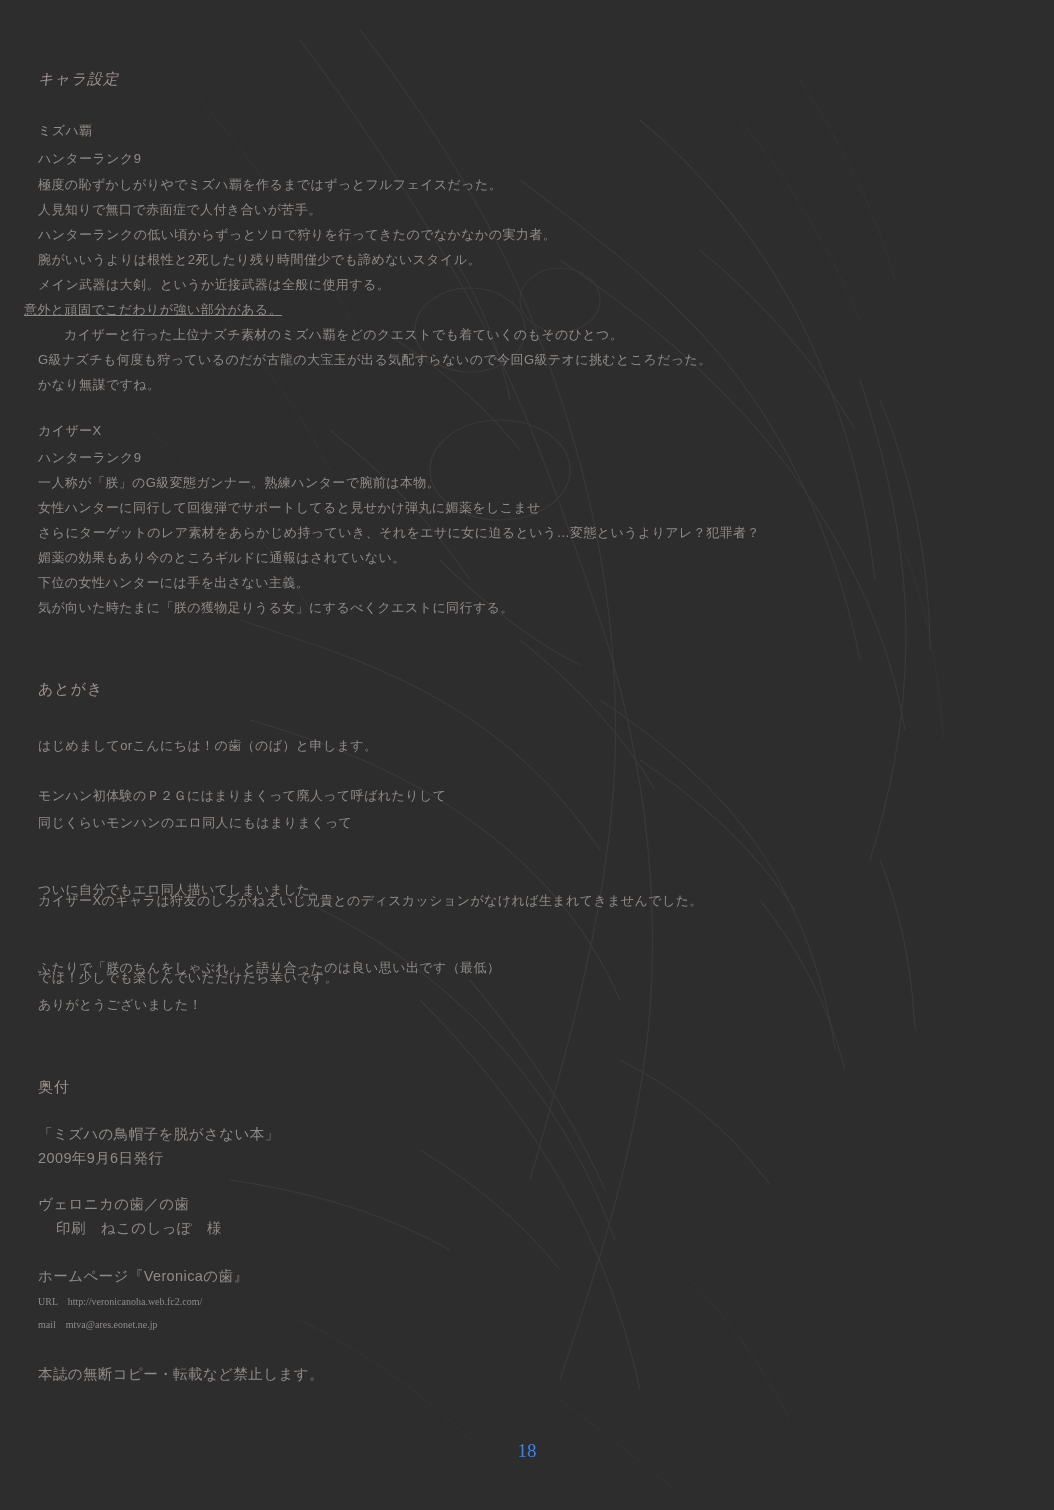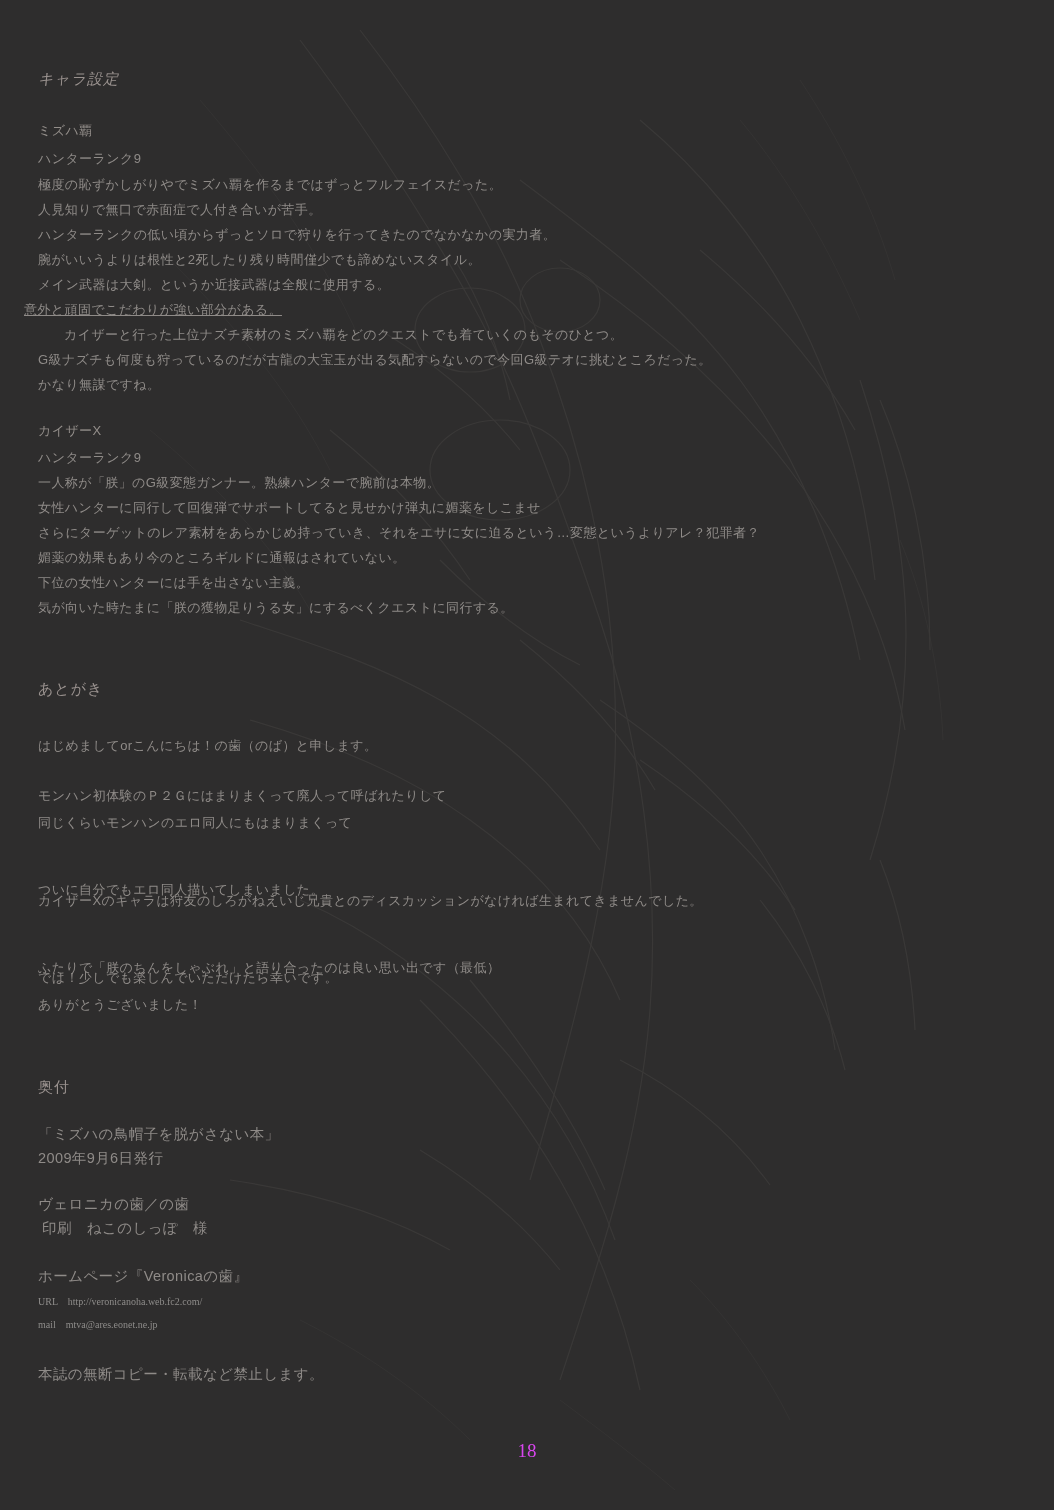--- a/index.html
+++ b/index.html
@@ -59,21 +59,21 @@
     line-height: 23px;
   }
   .pagenum {
     position: absolute;
     left: 0;
     right: 0;
     top: 1440px;
     text-align: center;
     font-family: "Liberation Serif", serif;
     font-size: 19px;
-    color: #d946ef;
+    color: #3b82f6;
   }
 </style>
 </head>
 <body>
 
 <div class="page">
 
   <div class="bg-art">
     <svg viewBox="0 0 1054 1510" preserveAspectRatio="none" xmlns="http://www.w3.org/2000/svg">
       <g stroke="#4a4846" stroke-width="1.2" fill="none" opacity="0.85">
@@ -158,21 +158,21 @@
 
     <div class="block line" style="left:38px; top:965px;">では！少しでも楽しんでいただけたら幸いです。</div>
     <div class="block line" style="left:38px; top:992px;">ありがとうございました！</div>
 
     <div class="block heading" style="left:38px; top:1078px;">奥付</div>
 
     <div class="block line small" style="left:38px; top:1122px;">「ミズハの鳥帽子を脱がさない本」</div>
     <div class="block line small" style="left:38px; top:1146px;">2009年9月6日発行</div>
 
     <div class="block line small" style="left:38px; top:1192px;">ヴェロニカの歯／の歯</div>
-    <div class="block line small" style="left:42px; top:1216px;">印刷　ねこのしっぽ　様</div>
+    <div class="block line small" style="left:56px; top:1216px;">印刷　ねこのしっぽ　様</div>
 
     <div class="block line small" style="left:38px; top:1264px;">ホームページ『Veronicaの歯』</div>
     <div class="block mono" style="left:38px; top:1290px;">URL　http://veronicanoha.web.fc2.com/</div>
     <div class="block mono" style="left:38px; top:1313px;">mail　mtva@ares.eonet.ne.jp</div>
 
     <div class="block line small" style="left:38px; top:1362px;">本誌の無断コピー・転載など禁止します。</div>
 
     <div class="pagenum">18</div>
   </div>
 </div>

